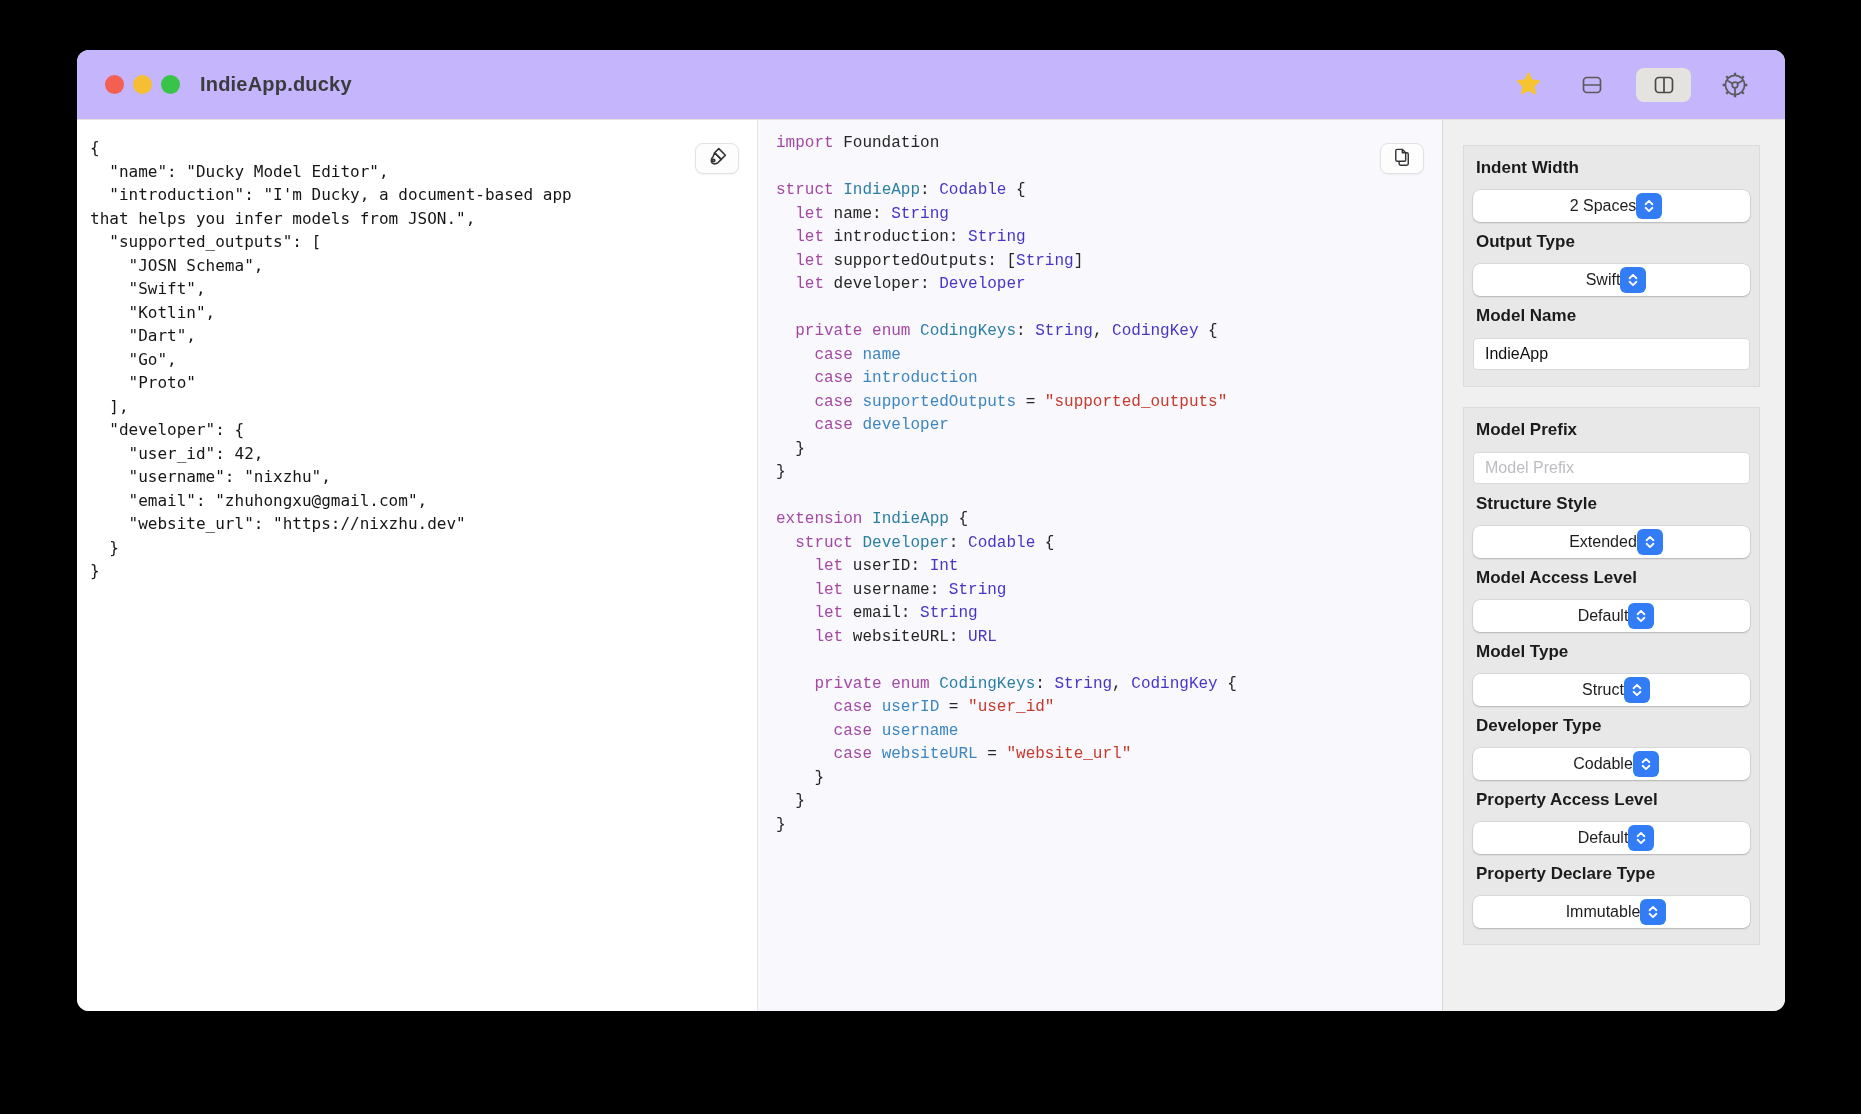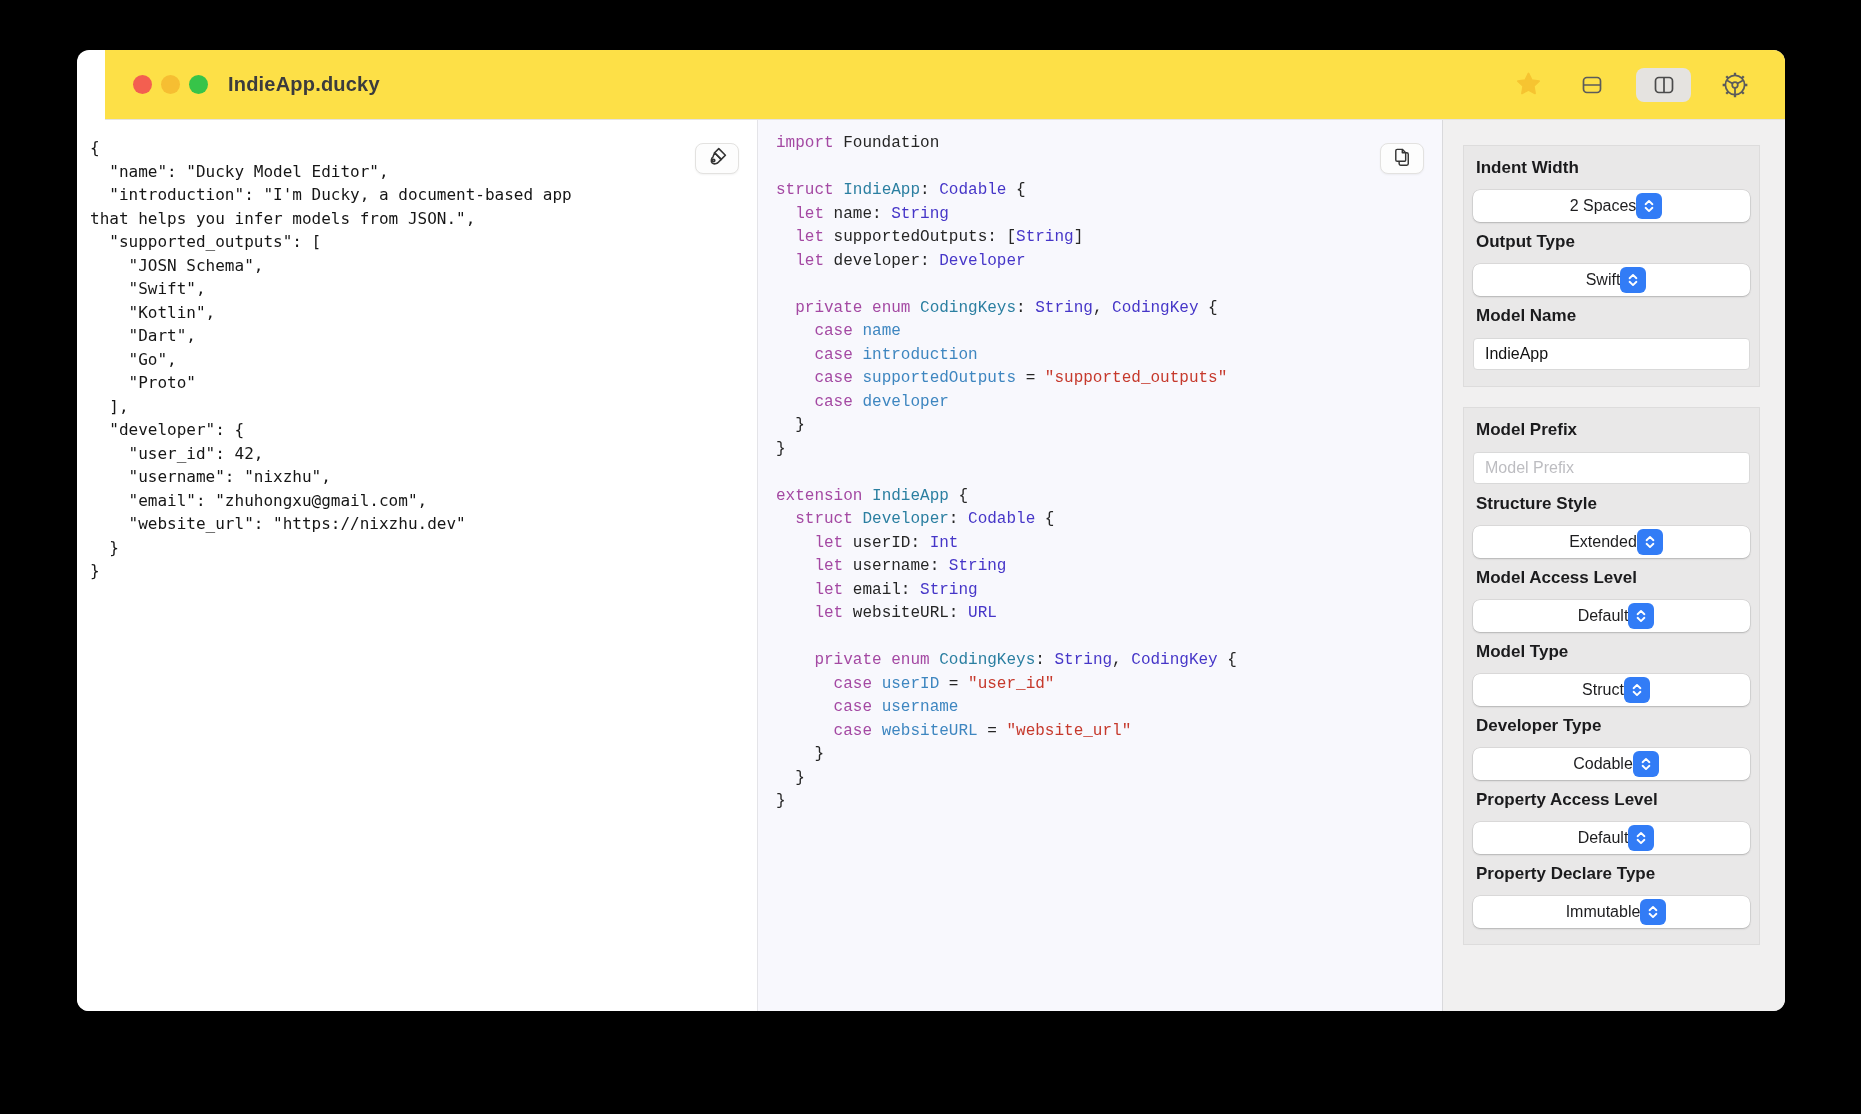--- a/index.html
+++ b/index.html
@@ -4,22 +4,22 @@
 <style>
   html,body{margin:0;padding:0;background:#000;}
   *{box-sizing:border-box;}
   body{font-family:"Liberation Sans","DejaVu Sans",sans-serif;-webkit-font-smoothing:antialiased;}
   .stage{position:relative;width:1861px;height:1114px;background:#000;overflow:hidden;}
 
   .window{position:absolute;left:77px;top:50px;width:1708px;height:961px;background:#fff;
           border-radius:12px;overflow:hidden;display:flex;flex-direction:column;}
 
   
-  .titlebar{flex:none;height:70px;background:#fde047;border-bottom:1px solid #E4E3E1;
-            display:flex;align-items:center;padding:0 30px 0 28px;margin-left:28px;}
+  .titlebar{flex:none;height:70px;background:#c4b5fd;border-bottom:1px solid #E4E3E1;
+            display:flex;align-items:center;padding:0 30px 0 28px;}
   .lights{display:flex;gap:9px;align-items:center;}
   .light{width:19px;height:19px;border-radius:50%;}
   .light.red{background:#F35F50;}
   .light.yellow{background:#F6BE32;}
   .light.green{background:#37C449;}
   .win-title{margin-left:20px;font-size:20px;font-weight:700;color:#3B3B3D;letter-spacing:.2px;}
   .tb-actions{margin-left:auto;display:flex;align-items:center;gap:24px;}
   .tb-btn{display:flex;align-items:center;justify-content:center;width:40px;height:34px;
           border-radius:8px;background:transparent;border:none;padding:0;cursor:default;}
   .tb-btn.active{background:#E5E3E0;width:55px;}
@@ -157,20 +157,21 @@
           </span>
         </button>
       </div>
 
       <div class="panel-code">
         <div class="code-wrap">
             <div class="code-line"><span class="tok-kw">import</span><span class="tok-pl"> Foundation</span></div>
             <div class="code-line"></div>
             <div class="code-line"><span class="tok-kw">struct</span><span class="tok-pl"> </span><span class="tok-decl">IndieApp</span><span class="tok-pl">: </span><span class="tok-ty">Codable</span><span class="tok-pl"> {</span></div>
             <div class="code-line"><span class="tok-pl">  </span><span class="tok-kw">let</span><span class="tok-pl"> name: </span><span class="tok-ty">String</span></div>
+            <div class="code-line"><span class="tok-pl">  </span><span class="tok-kw">let</span><span class="tok-pl"> introduction: </span><span class="tok-ty">String</span></div>
             <div class="code-line"><span class="tok-pl">  </span><span class="tok-kw">let</span><span class="tok-pl"> supportedOutputs: [</span><span class="tok-ty">String</span><span class="tok-pl">]</span></div>
             <div class="code-line"><span class="tok-pl">  </span><span class="tok-kw">let</span><span class="tok-pl"> developer: </span><span class="tok-ty">Developer</span></div>
             <div class="code-line"></div>
             <div class="code-line"><span class="tok-pl">  </span><span class="tok-kw">private</span><span class="tok-pl"> </span><span class="tok-kw">enum</span><span class="tok-pl"> </span><span class="tok-decl">CodingKeys</span><span class="tok-pl">: </span><span class="tok-ty">String</span><span class="tok-pl">, </span><span class="tok-ty">CodingKey</span><span class="tok-pl"> {</span></div>
             <div class="code-line"><span class="tok-pl">    </span><span class="tok-kw">case</span><span class="tok-pl"> </span><span class="tok-mem">name</span></div>
             <div class="code-line"><span class="tok-pl">    </span><span class="tok-kw">case</span><span class="tok-pl"> </span><span class="tok-mem">introduction</span></div>
             <div class="code-line"><span class="tok-pl">    </span><span class="tok-kw">case</span><span class="tok-pl"> </span><span class="tok-mem">supportedOutputs</span><span class="tok-pl"> = </span><span class="tok-str">"supported_outputs"</span></div>
             <div class="code-line"><span class="tok-pl">    </span><span class="tok-kw">case</span><span class="tok-pl"> </span><span class="tok-mem">developer</span></div>
             <div class="code-line"><span class="tok-pl">  }</span></div>
             <div class="code-line"><span class="tok-pl">}</span></div>

